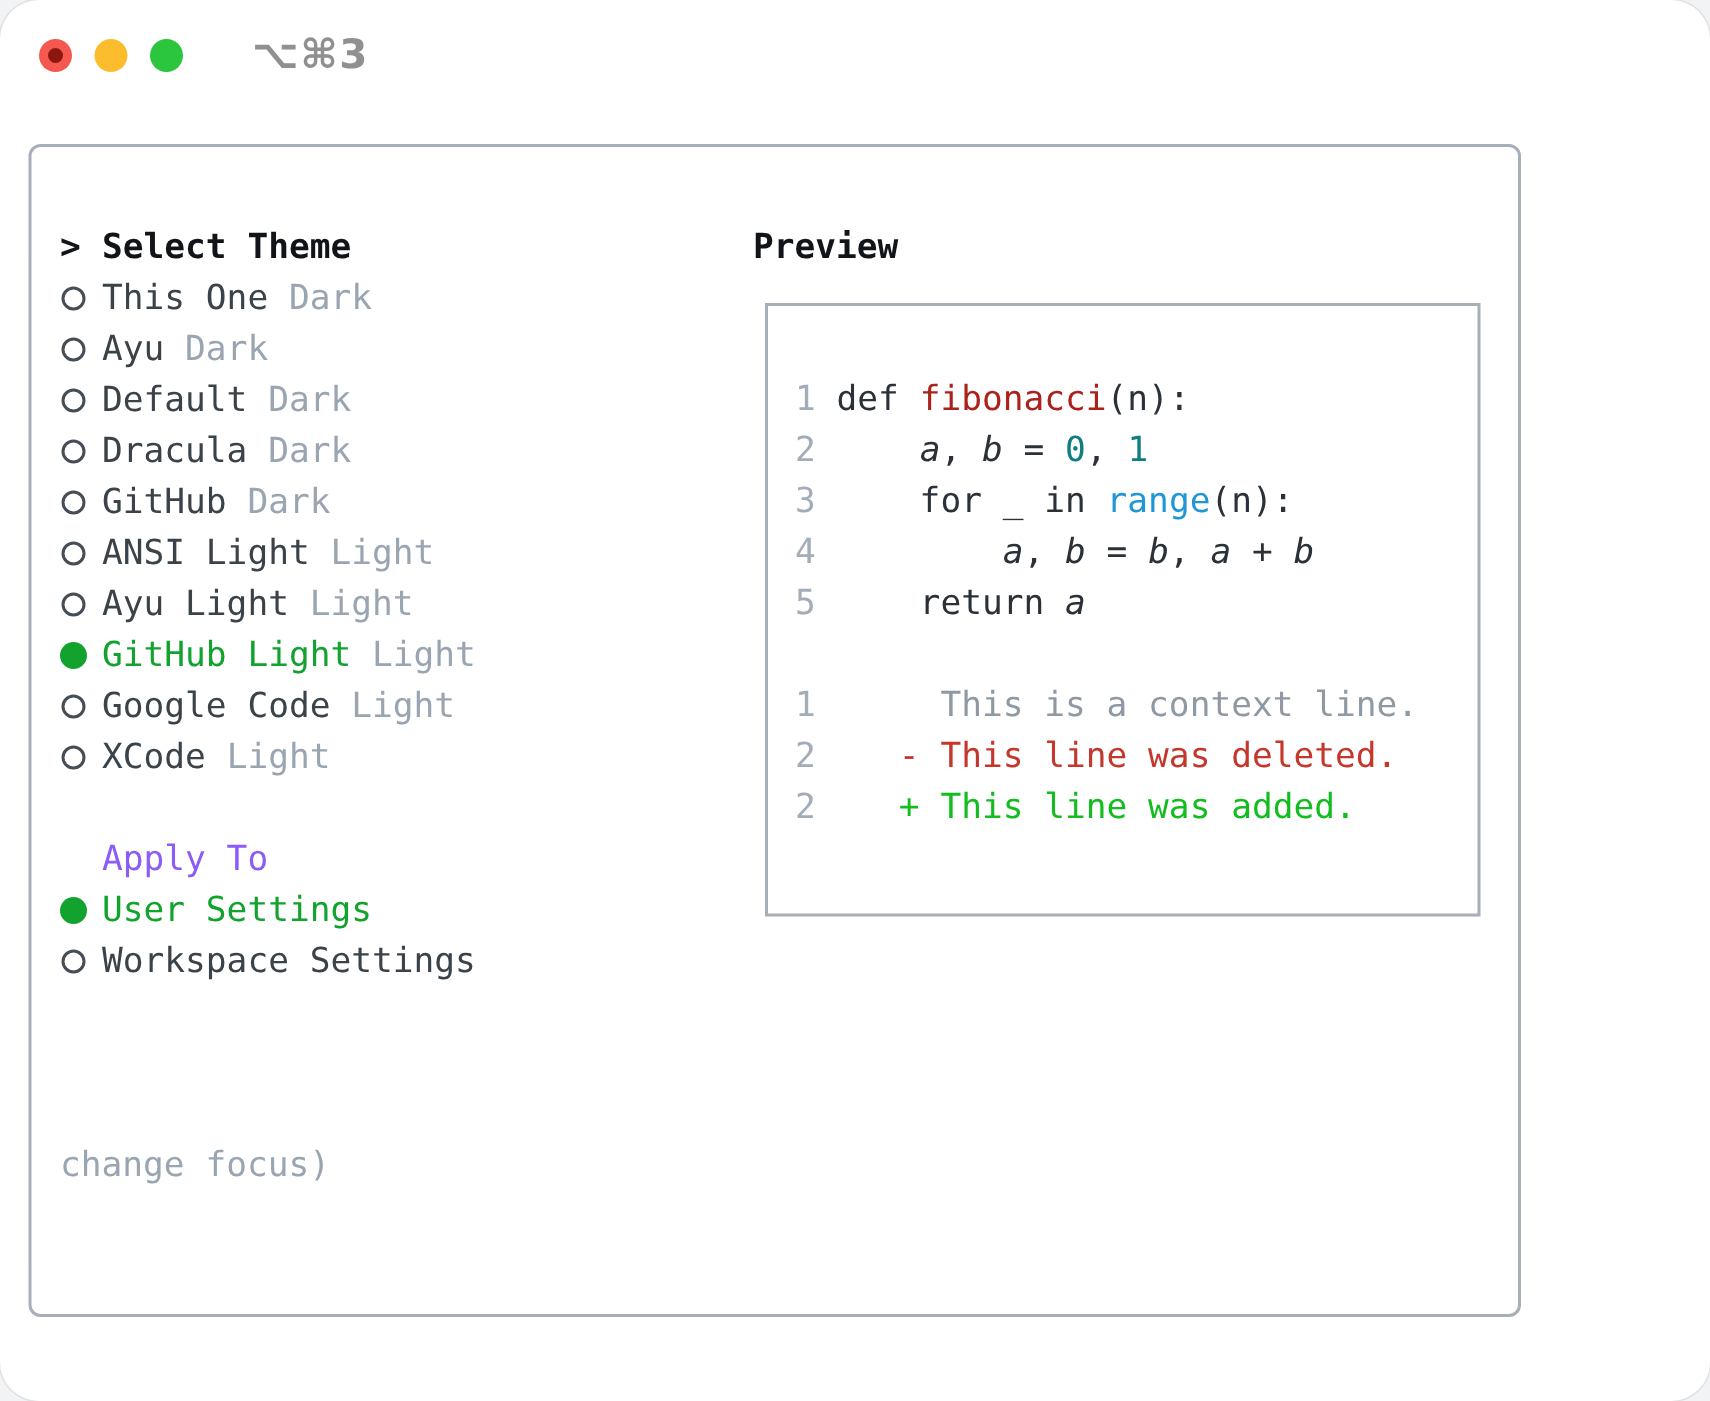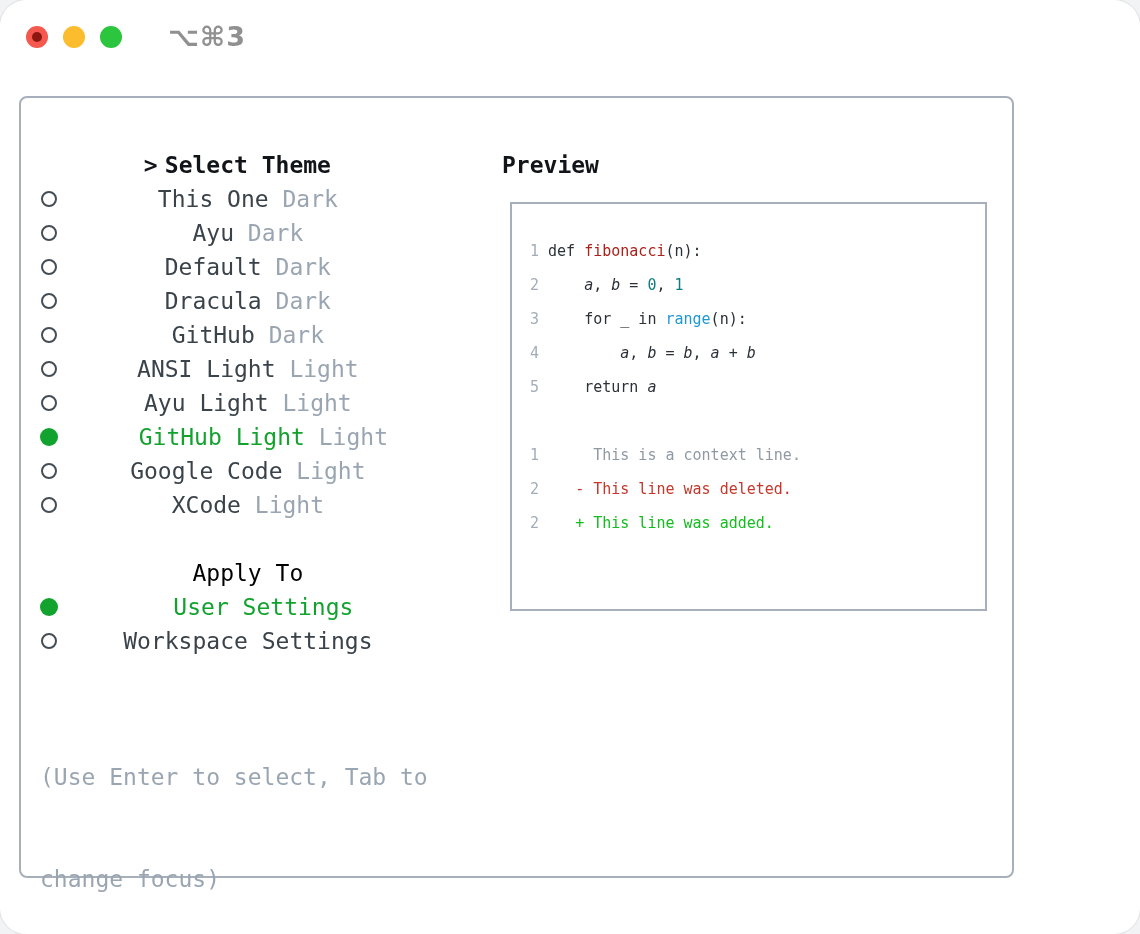--- a/index.html
+++ b/index.html
@@ -13,40 +13,40 @@
   .dot.yellow{left:63px;background:#fbbc2d;}
   .dot.green{left:100px;background:#2bc53e;}
   .dot-inner{position:absolute;left:6px;top:6px;width:10px;height:10px;border-radius:50%;background:#8c1710;}
   .win-title{position:absolute;left:168px;top:21px;font-size:27px;font-weight:700;color:#909090;
     font-family:"DejaVu Sans","Liberation Sans",sans-serif;letter-spacing:1px;}
   
   .panel{position:absolute;left:19px;top:96px;width:995px;height:782px;
     border:2px solid var(--border,#a7b0ba);border-radius:8px;background:#fff;box-sizing:border-box;}
   
   .left-col{position:absolute;left:19px;top:50px;font-size:23px;line-height:34px;color:var(--text,#3a424a);}
-  .row{position:relative;height:34px;white-space:pre;text-align:center;}
+  .row{position:relative;height:34px;white-space:pre;}
   .row.blank{height:34px;}
   .gutter{display:inline-block;width:28px;}
   .prompt{font-weight:700;color:#111418;}
   .heading{font-weight:700;color:#111418;}
-  .apply-heading{color:#000000;}
+  .apply-heading{color:#8b5cf6;}
   .bullet{position:absolute;left:1px;top:9px;width:16px;height:16px;border-radius:50%;
     border:2.5px solid #454d56;box-sizing:border-box;}
   .row.selected .bullet{border:none;background:var(--green,#12a32e);width:18px;height:18px;top:8px;left:0;}
-  .row.selected .tname{color:var(--green,#12a32e);margin-left:31px;}
+  .row.selected .tname{color:var(--green,#12a32e);}
   .tname{color:var(--text,#3a424a);}
   .tvariant{color:var(--muted,#9aa5b2);}
   .hint{color:var(--muted,#9aa5b2);white-space:pre;}
   .hint div{height:34px;line-height:34px;}
   
   .preview-title{position:absolute;left:481px;top:50px;font-size:23px;line-height:34px;
     font-weight:700;color:#111418;}
   .preview-box{position:absolute;left:489px;top:104px;width:477px;height:409px;
     border:2px solid var(--border,#a7b0ba);box-sizing:border-box;background:#fff;}
-  .code{position:absolute;left:18px;top:30px;font-size:15px;line-height:34px;white-space:pre;}
+  .code{position:absolute;left:18px;top:45px;font-size:23px;line-height:34px;white-space:pre;}
   .cline{height:34px;}
   .lnum{display:inline-block;width:1ch;color:#a3adb9;}
   .seg-var{font-style:italic;}
 </style>
 </head>
 <body>
 
 <div class="window">
   <div class="titlebar">
     <span class="dot red">
@@ -74,21 +74,20 @@
           <div class="row"><span class="bullet"></span><span class="gutter"></span><span class="tname">XCode</span><span class="tvariant"> Light</span></div>
         </div>
       <div class="row blank"></div>
       <div class="row"><span class="gutter"></span><span class="apply-heading">Apply To</span></div>
       <div id="apply-list">
           <div class="row selected"><span class="bullet"></span><span class="gutter"></span><span class="tname">User Settings</span></div>
           <div class="row"><span class="bullet"></span><span class="gutter"></span><span class="tname">Workspace Settings</span></div>
         </div>
       <div class="row blank"></div>
       <div class="hint">
-        <div>(Use Enter to select, Tab to</div>
         <div>change focus)</div>
       </div>
     </div>
 
     <div class="preview-title">Preview</div>
     <div class="preview-box">
       <div id="code" class="code"><div class="cline"><span class="lnum" style="color: rgb(163, 173, 185);">1</span><span style="color: rgb(43, 49, 56);"> def </span><span style="color: rgb(171, 34, 27);">fibonacci</span><span style="color: rgb(43, 49, 56);">(n):</span></div><div class="cline"><span class="lnum" style="color: rgb(163, 173, 185);">2</span><span style="color: rgb(43, 49, 56);">     </span><span class="seg-var" style="color: rgb(43, 49, 56);">a</span><span style="color: rgb(43, 49, 56);">, </span><span class="seg-var" style="color: rgb(43, 49, 56);">b</span><span style="color: rgb(43, 49, 56);"> = </span><span style="color: rgb(14, 126, 128);">0</span><span style="color: rgb(43, 49, 56);">, </span><span style="color: rgb(14, 126, 128);">1</span></div><div class="cline"><span class="lnum" style="color: rgb(163, 173, 185);">3</span><span style="color: rgb(43, 49, 56);">     for _ in </span><span style="color: rgb(31, 151, 212);">range</span><span style="color: rgb(43, 49, 56);">(n):</span></div><div class="cline"><span class="lnum" style="color: rgb(163, 173, 185);">4</span><span style="color: rgb(43, 49, 56);">         </span><span class="seg-var" style="color: rgb(43, 49, 56);">a</span><span style="color: rgb(43, 49, 56);">, </span><span class="seg-var" style="color: rgb(43, 49, 56);">b</span><span style="color: rgb(43, 49, 56);"> = </span><span class="seg-var" style="color: rgb(43, 49, 56);">b</span><span style="color: rgb(43, 49, 56);">, </span><span class="seg-var" style="color: rgb(43, 49, 56);">a</span><span style="color: rgb(43, 49, 56);"> + </span><span class="seg-var" style="color: rgb(43, 49, 56);">b</span></div><div class="cline"><span class="lnum" style="color: rgb(163, 173, 185);">5</span><span style="color: rgb(43, 49, 56);">     return </span><span class="seg-var" style="color: rgb(43, 49, 56);">a</span></div><div class="cline"><span class="lnum" style="color: rgb(163, 173, 185);"></span></div><div class="cline"><span class="lnum" style="color: rgb(163, 173, 185);">1</span><span style="color: rgb(143, 153, 164);">      This is a context line.</span></div><div class="cline"><span class="lnum" style="color: rgb(163, 173, 185);">2</span><span style="color: rgb(196, 55, 42);">    - This line was deleted.</span></div><div class="cline"><span class="lnum" style="color: rgb(163, 173, 185);">2</span><span style="color: rgb(19, 189, 31);">    + This line was added.</span></div></div>
     </div>
 
   </div>

